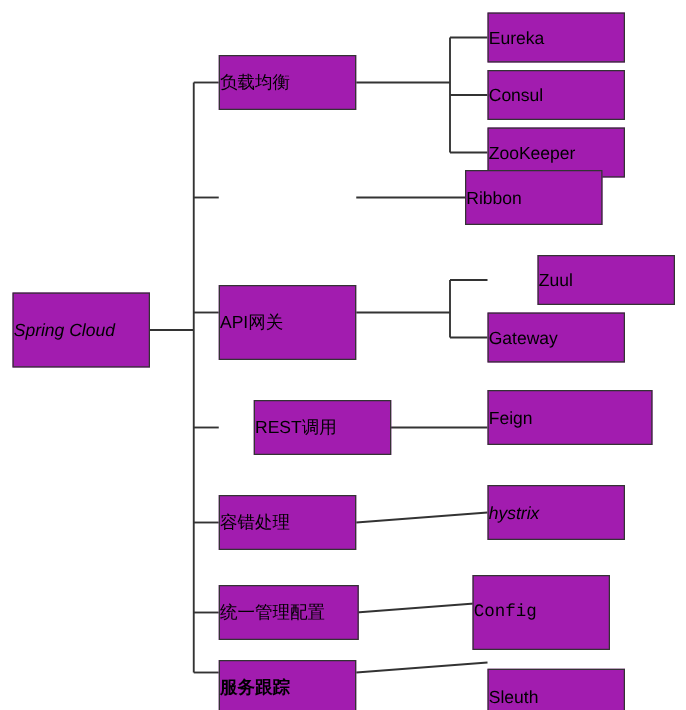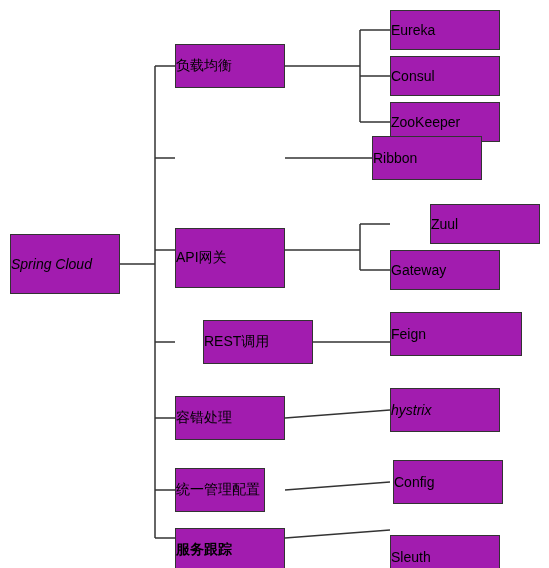--- a/index.html
+++ b/index.html
@@ -91,21 +91,21 @@
   </div>
   <div class="node" style="left:175px; top:228px; width:110px; height:60px;">
     <span>API网关</span>
   </div>
   <div class="node" style="left:175px; top:320px; width:110px; height:44px;margin-left:28px;">
     <span>REST调用</span>
   </div>
   <div class="node" style="left:175px; top:396px; width:110px; height:44px;font-family:Liberation Mono, monospace;">
     <span>容错处理</span>
   </div>
-  <div class="node" style="left:175px; top:468px; width:90px; height:44px;">
+  <div class="node" style="left:175px; top:468px; width:112px; height:44px;">
     <span>统一管理配置</span>
   </div>
   <div class="node" style="left:175px; top:528px; width:110px; height:44px;font-weight:bold;">
     <span>服务跟踪</span>
   </div>
 
   <div class="node" style="left:390px; top:10px; width:110px; height:40px;">
     <span>Eureka</span>
   </div>
   <div class="node" style="left:390px; top:56px; width:110px; height:40px;">
@@ -122,19 +122,19 @@
   </div>
   <div class="node" style="left:390px; top:250px; width:110px; height:40px;">
     <span>Gateway</span>
   </div>
   <div class="node" style="left:390px; top:312px; width:132px; height:44px;">
     <span>Feign</span>
   </div>
   <div class="node" style="left:390px; top:388px; width:110px; height:44px;font-style:italic;">
     <span>hystrix</span>
   </div>
-  <div class="node" style="left:393px; top:460px; width:110px; height:44px;">
+  <div class="node" style="left:378px; top:460px; width:110px; height:60px;font-family:Liberation Mono, monospace;">
     <span>Config</span>
   </div>
   <div class="node" style="left:390px; top:508px; width:110px; height:44px;margin-top:27px;">
     <span>Sleuth</span>
   </div>
 </div>
 
 </body></html>

